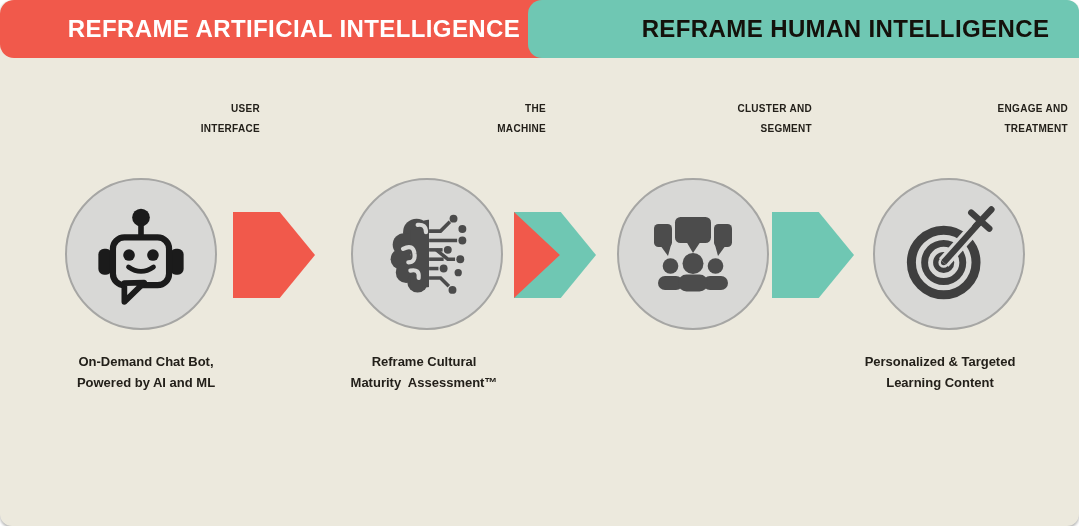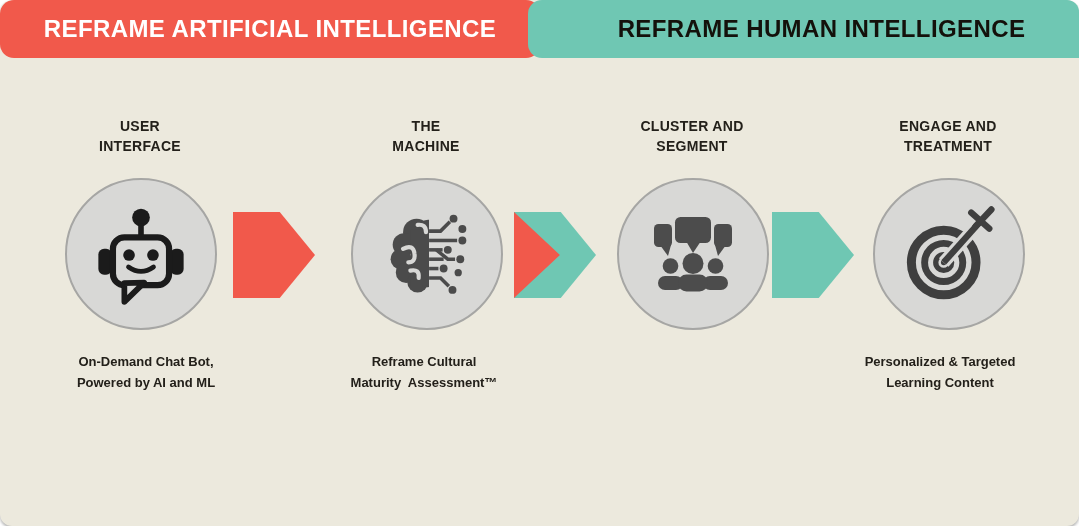--- a/index.html
+++ b/index.html
@@ -10,29 +10,29 @@
     border-radius:12px;
     overflow:hidden;
     font-family:"Liberation Sans","DejaVu Sans",sans-serif;
     box-shadow:0 2px 3px rgba(0,0,0,.3);
   }
   
   .banner{
     position:absolute;top:0;height:58px;
     border-radius:14px;
     display:flex;align-items:center;justify-content:center;
-    font-weight:700;font-size:24px;letter-spacing:.4px;
+    font-weight:700;font-size:24px;letter-spacing:.4px;padding-left:24px;
   }
   .banner.red{left:0;width:540px;background:#F1594B;color:#ffffff;z-index:1;}
   .banner.teal{left:528px;width:587px;background:#6FC7B3;color:#14110B;z-index:2;}
   
   .step-title{
     position:absolute;top:99px;width:240px;
-    text-align:center;font-weight:700;font-size:14px;line-height:20px;
-    letter-spacing:.3px;color:#23201A;white-space:pre-wrap;margin-top:17px;
+    text-align:right;font-weight:700;font-size:10px;line-height:20px;
+    letter-spacing:.3px;color:#23201A;white-space:pre-wrap;
   }
   .step-caption{
     position:absolute;top:351px;width:280px;
     text-align:center;font-weight:700;font-size:13px;line-height:21px;
     color:#23201A;white-space:pre-wrap;
   }
   .circle{
     position:absolute;top:178px;width:152px;height:152px;
     box-sizing:border-box;border-radius:50%;
     background:#D8D8D6;border:2.5px solid #A6A6A4;

